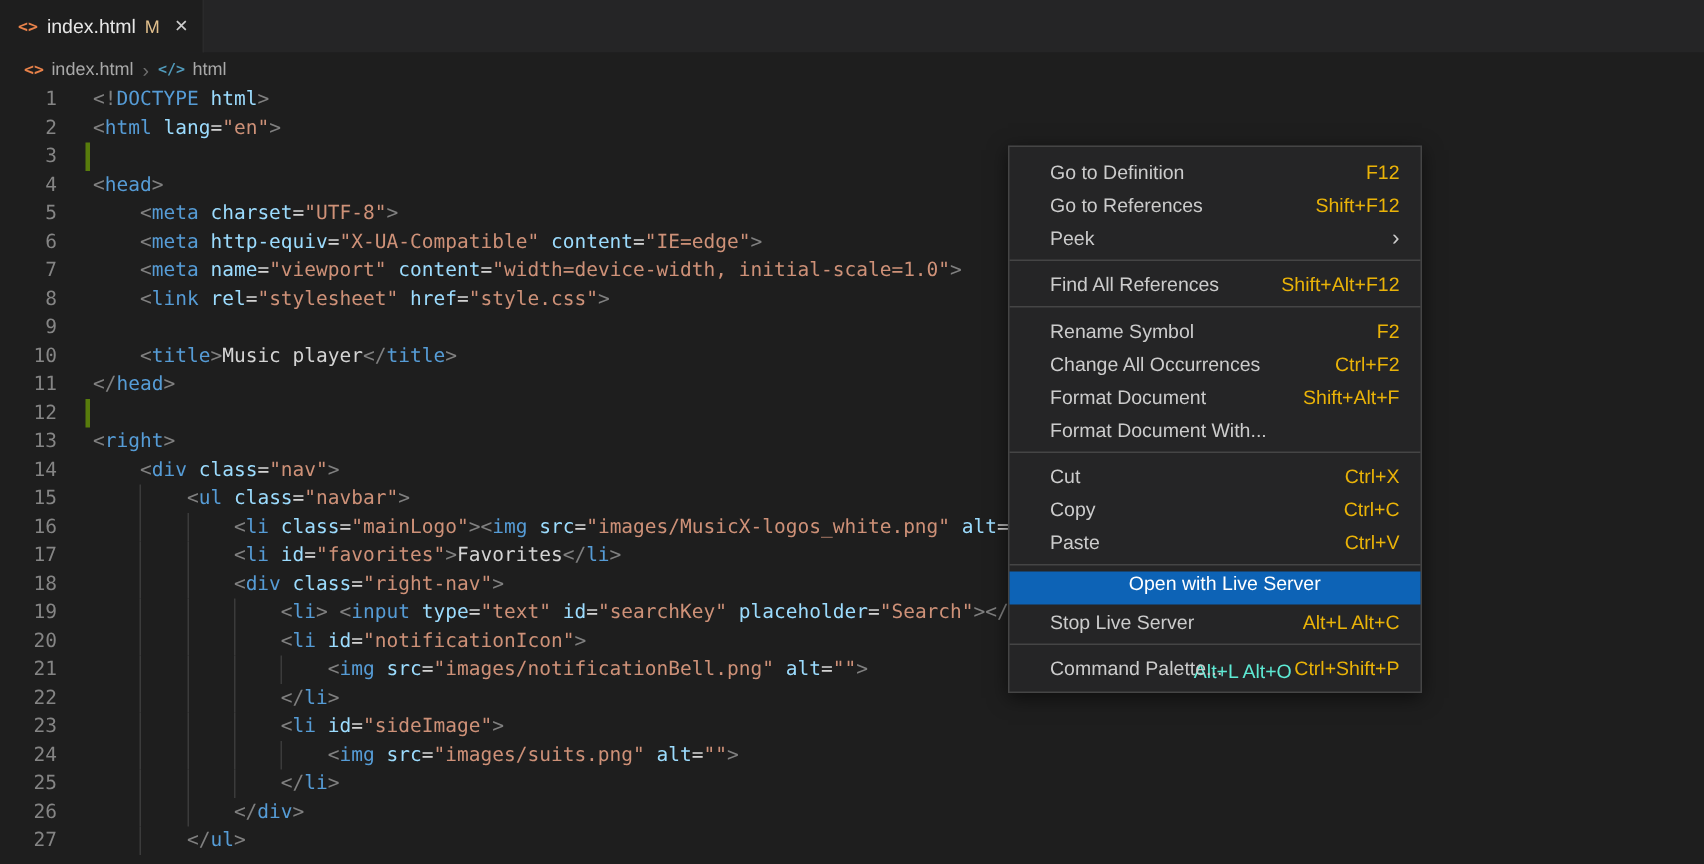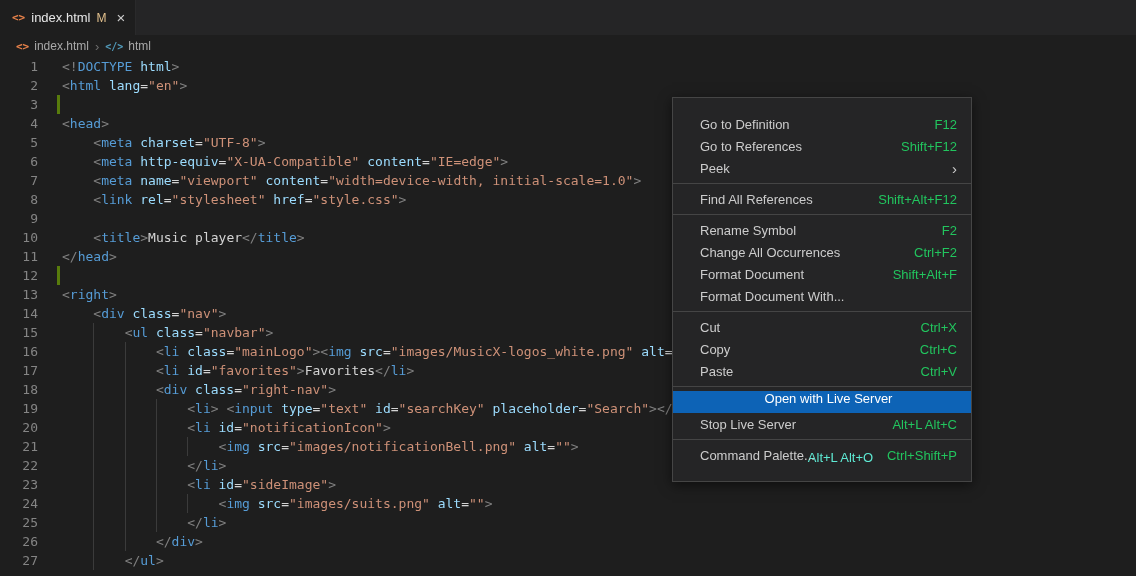--- a/index.html
+++ b/index.html
@@ -104,39 +104,39 @@
   .c-t { color: var(--tag-blue, #569cd6); }
   .c-a { color: var(--attr-blue, #9cdcfe); }
   .c-s { color: var(--string-orange, #ce9178); }
   .c-l { color: var(--string-orange, #ce9178); cursor: pointer; }
   .c-x { color: #d4d4d4; }
 
   
   .menu {
     position: absolute;
     left: 672px; top: 97px;
-    width: 300px;
+    width: 276px;
     background: #252526;
     border: 1px solid #454545;
     box-shadow: 0 3px 12px rgba(0,0,0,.55);
-    padding: 15px 0;
+    padding: 5px 0;
     font-size: 13px;
     color: #cccccc;
     z-index: 10;
   }
   .menu-item {
     display: flex;
     justify-content: space-between;
     align-items: center;
     height: 22px;
     padding: 0 14px 0 27px;
     cursor: pointer;
     white-space: nowrap;
   }
-  .menu-item .shortcut { color: #22c55e; margin-left: 24px; }
+  .menu-item .shortcut { color: #eab308; margin-left: 24px; }
   .menu-item .submenu-arrow { color: #cccccc; font-size: 15px; }
   .menu-item.sel { background: var(--menu-selection, #0d63b6); color: #ffffff; flex-direction: column; }
   .menu-item.sel .shortcut { color: #5eead4; margin-top: 44px; }
   .menu-sep {
     height: 1px;
     background: #454545;
     margin: 4px 0;
   }
 </style>
 </head>

